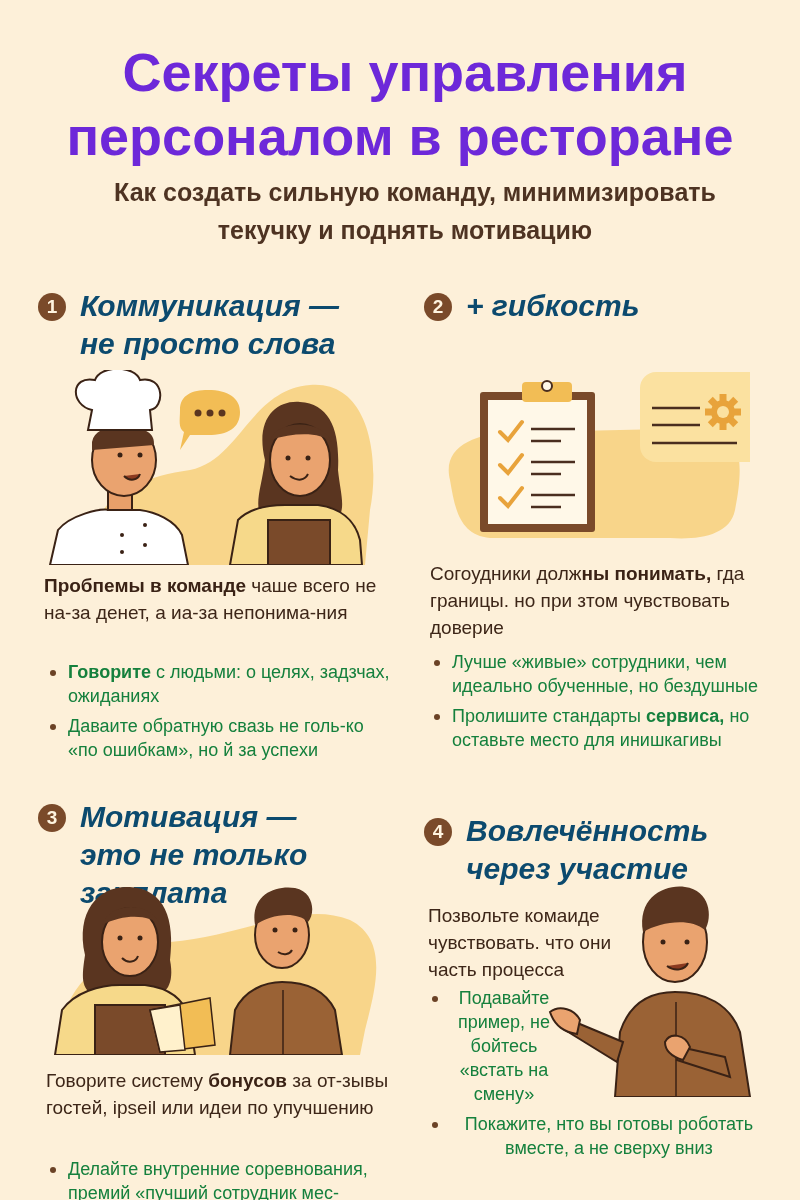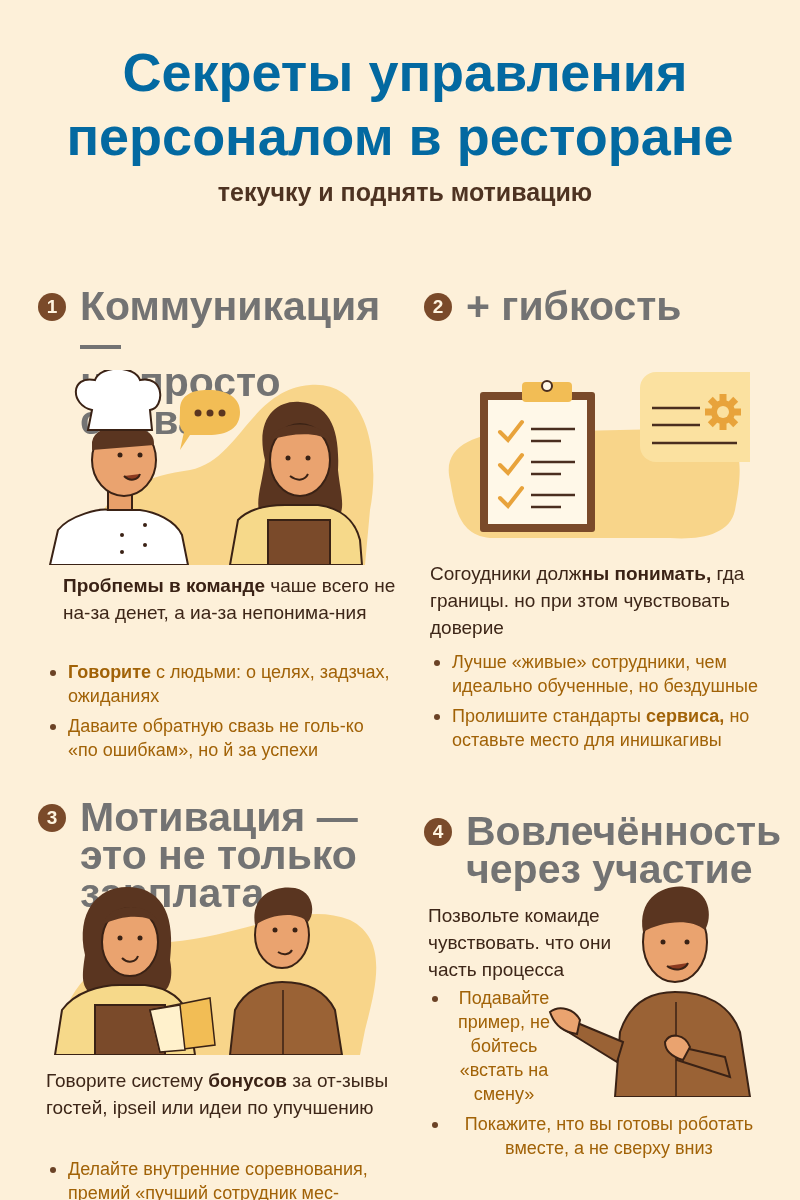--- a/index.html
+++ b/index.html
@@ -7,21 +7,21 @@
   body {
     background: #fdf0d9;
     font-family: "Liberation Sans", "DejaVu Sans", sans-serif;
     color: #4a2e1f;
     position: relative;
   }
   .title {
     position: absolute; left: 0; top: 40px; width: 800px;
     text-align: center;
     font-size: 54px; font-weight: bold; line-height: 64px;
-    color: #0369a1;
+    color: #6d28d9;
   }
   .title .l1 { display: block; padding-left: 10px; }
   .title .l2 { display: block; }
   .subtitle {
     position: absolute; left: 0; top: 173px; width: 800px;
     text-align: center;
     font-size: 25px; font-weight: bold; line-height: 38px;
     color: #4e3322;
   }
   .subtitle .l1 { display: block; padding-left: 30px; }
@@ -31,45 +31,46 @@
   .sec-head {
     position: absolute; display: flex; align-items: flex-start;
   }
   .badge {
     width: 28px; height: 28px; border-radius: 50%;
     background: #7a4a2a; color: #fff4e0;
     font-weight: bold; font-size: 19px; line-height: 28px; text-align: center;
     flex: 0 0 28px; margin-top: 6px; margin-right: 14px;
   }
   .sec-title {
-    font-size: 41px; font-weight: bold; line-height: 38px; color: #737373;
+    font-size: 30px; font-weight: bold; line-height: 38px; color: #0c4a6e; font-style: italic;
   }
   .sec-title span { display: block; }
 
   .body-text {
     position: absolute; font-size: 19px; line-height: 27px; color: #3d2618;
   }
   .body-text b { font-weight: bold; color: #3a2215; }
-  .bullets { position: absolute; list-style: none; font-size: 18px; line-height: 24px; color: #a16207; }
+  .bullets { position: absolute; list-style: none; font-size: 18px; line-height: 24px; color: #15803d; }
   .bullets li { position: relative; padding-left: 22px; margin-bottom: 6px; }
   .bullets li::before {
     content: ""; position: absolute; left: 4px; top: 10px;
     width: 6px; height: 6px; border-radius: 50%; background: #6b4226;
   }
   .bullets b { font-weight: bold; }
   svg { position: absolute; display: block; }
 </style>
 </head>
 <body>
 
 <h1 class="title">
   <span class="l1">Секреты управления</span>
   <span class="l2">персоналом в ресторане</span>
 </h1>
 <div class="subtitle">
+  <span class="l1">Как создать сильную команду, минимизировать</span>
   <span class="l2">текучку и поднять мотивацию</span>
 </div>
 
 <section class="section" style="left:0;top:0;width:410px;height:790px;">
   <div class="sec-head" style="left:38px;top:287px;">
     <div class="badge">1</div>
     <h2 class="sec-title">
       <span>Коммуникация —</span>
       <span>не просто слова</span>
     </h2>
@@ -97,21 +98,21 @@
 
     <path d="M225 90 C215 50 235 30 260 32 C290 34 300 60 298 100 C300 120 305 135 300 145 L220 145 C215 130 222 115 225 90 Z" fill="#5a3520"></path>
     <ellipse cx="260" cy="90" rx="30" ry="36" fill="#eaa36f" stroke="#3a2215" stroke-width="2"></ellipse>
     <path d="M230 70 C238 50 280 48 292 72 C280 62 255 62 230 70 Z" fill="#5a3520"></path>
     <circle cx="248" cy="88" r="2.5" fill="#3a2215"></circle>
       <circle cx="268" cy="88" r="2.5" fill="#3a2215"></circle>
     <path d="M250 106 C258 112 265 110 268 104" stroke="#3a2215" stroke-width="2" fill="none"></path>
     <path d="M190 195 L198 150 C210 138 230 135 245 135 L278 135 C300 138 315 150 320 170 L322 195 Z" fill="#f6d98a" stroke="#3a2215" stroke-width="2"></path>
     <path d="M228 195 L228 150 L290 150 L290 195 Z" fill="#7a4a2a" stroke="#3a2215" stroke-width="2"></path>
   </svg>
-  <p class="body-text" style="left:63px;top:572px;width:350px;">
+  <p class="body-text" style="left:44px;top:572px;width:350px;">
     <b>Пробпемы в команде</b><span> чаше всего не на-за денет, а иа-за непонима-ния</span>
   </p>
   <ul class="bullets" style="left:46px;top:660px;width:350px;">
     <li><b>Говорите</b><span> с людьми: о целях, задзчах, ожиданиях</span></li>
     <li><span>Даваите обратную свазь не голь-ко «по ошибкам», но й за успеxи</span></li>
   </ul>
 </section>
 
 <section class="section" style="left:410px;top:0;width:390px;height:790px;">
   <div class="sec-head" style="left:14px;top:287px;">

